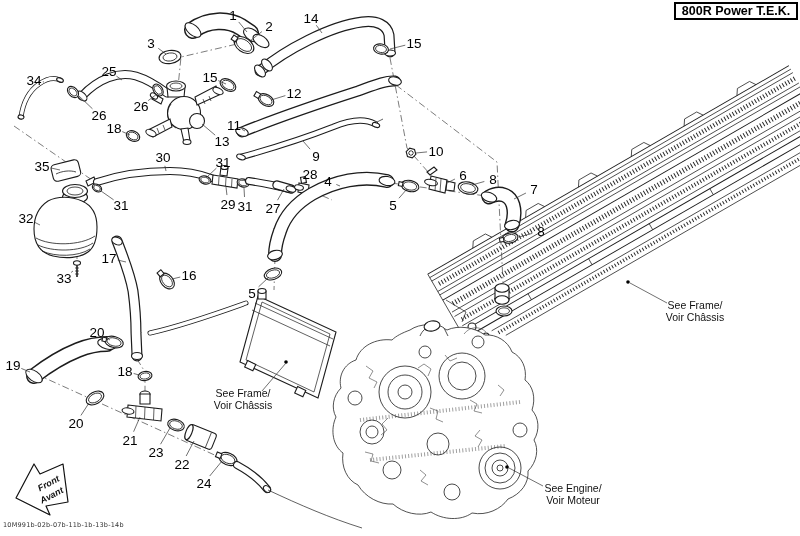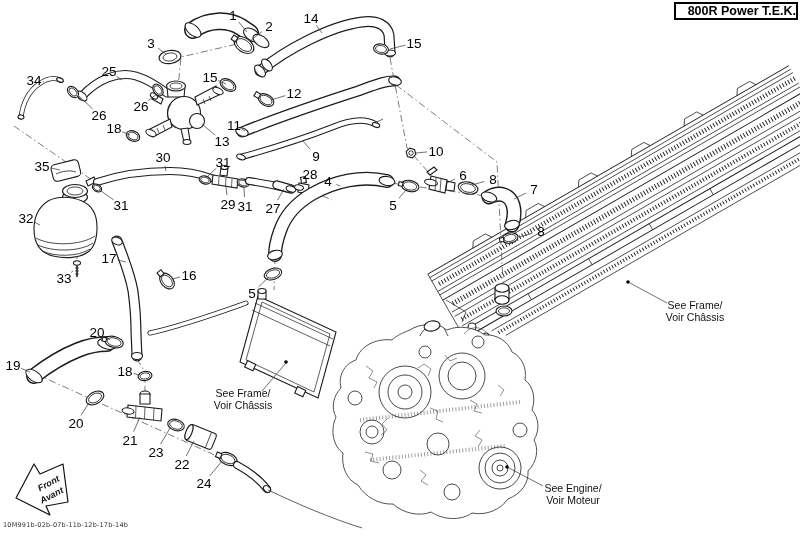--- a/index.html
+++ b/index.html
@@ -1,19 +1,19 @@
 <!DOCTYPE html>
 <html><head>
 <meta charset="utf-8">
 <style>
   html,body{margin:0;padding:0;background:#fff;width:800px;height:536px;overflow:hidden;}
   #stage{position:relative;width:800px;height:536px;background:#fff;font-family:"Liberation Sans",sans-serif;}
   #diagram{position:absolute;left:0;top:0;}
   .badge{position:absolute;left:674px;top:2px;width:120px;height:14px;border:2px solid #000;
-         font:bold 12.5px "Liberation Sans",sans-serif;text-align:right;line-height:14px;color:#000;background:#fff;}
+         font:bold 12.5px "Liberation Sans",sans-serif;text-align:center;line-height:14px;color:#000;background:#fff;}
   .footer-code{position:absolute;left:3px;top:521px;font:6.5px "DejaVu Sans",sans-serif;color:#333;letter-spacing:.2px;}
   .callout{font:13.5px "Liberation Sans",sans-serif;fill:#000;text-anchor:middle;dominant-baseline:central;}
   .leader{stroke:#333;stroke-width:.7;}
   .ann{font:10.5px "Liberation Sans",sans-serif;fill:#111;text-anchor:middle;}
   .front-txt{font:italic bold 9px "Liberation Sans",sans-serif;fill:#111;text-anchor:middle;}
   .part{fill:#fff;stroke:#1c1c1c;stroke-width:1.1;}
   .ln{fill:none;stroke:#1c1c1c;stroke-width:.8;}
   .thin{fill:none;stroke:#1c1c1c;stroke-width:.7;}
   .tubeO{fill:none;stroke:#1c1c1c;stroke-linecap:round;stroke-linejoin:round;}
   .tubeI{fill:none;stroke:#fff;stroke-linecap:round;stroke-linejoin:round;}
@@ -509,15 +509,15 @@
         <line x1="160.53483922971677" y1="444.2259898919141" x2="170" y2="428" class="leader"></line>
         <text x="156" y="452" class="callout">23</text>
         <line x1="186.1630940602552" y1="456.0207363845109" x2="194" y2="441" class="leader"></line>
         <text x="182" y="464" class="callout">22</text>
         <line x1="209.69914011231538" y1="476.0343843071701" x2="222" y2="461" class="leader"></line>
         <text x="204" y="483" class="callout">24</text>
       </g>
 </svg>
 
 <div class="badge">800R Power T.E.K.</div>
-<div class="footer-code">10M991b-02b-07b-11b-12b-17b-14b</div>
+<div class="footer-code">10M991b-02b-07b-11b-1b-13b-14b</div>
 
 </div>
 
 </body></html>

